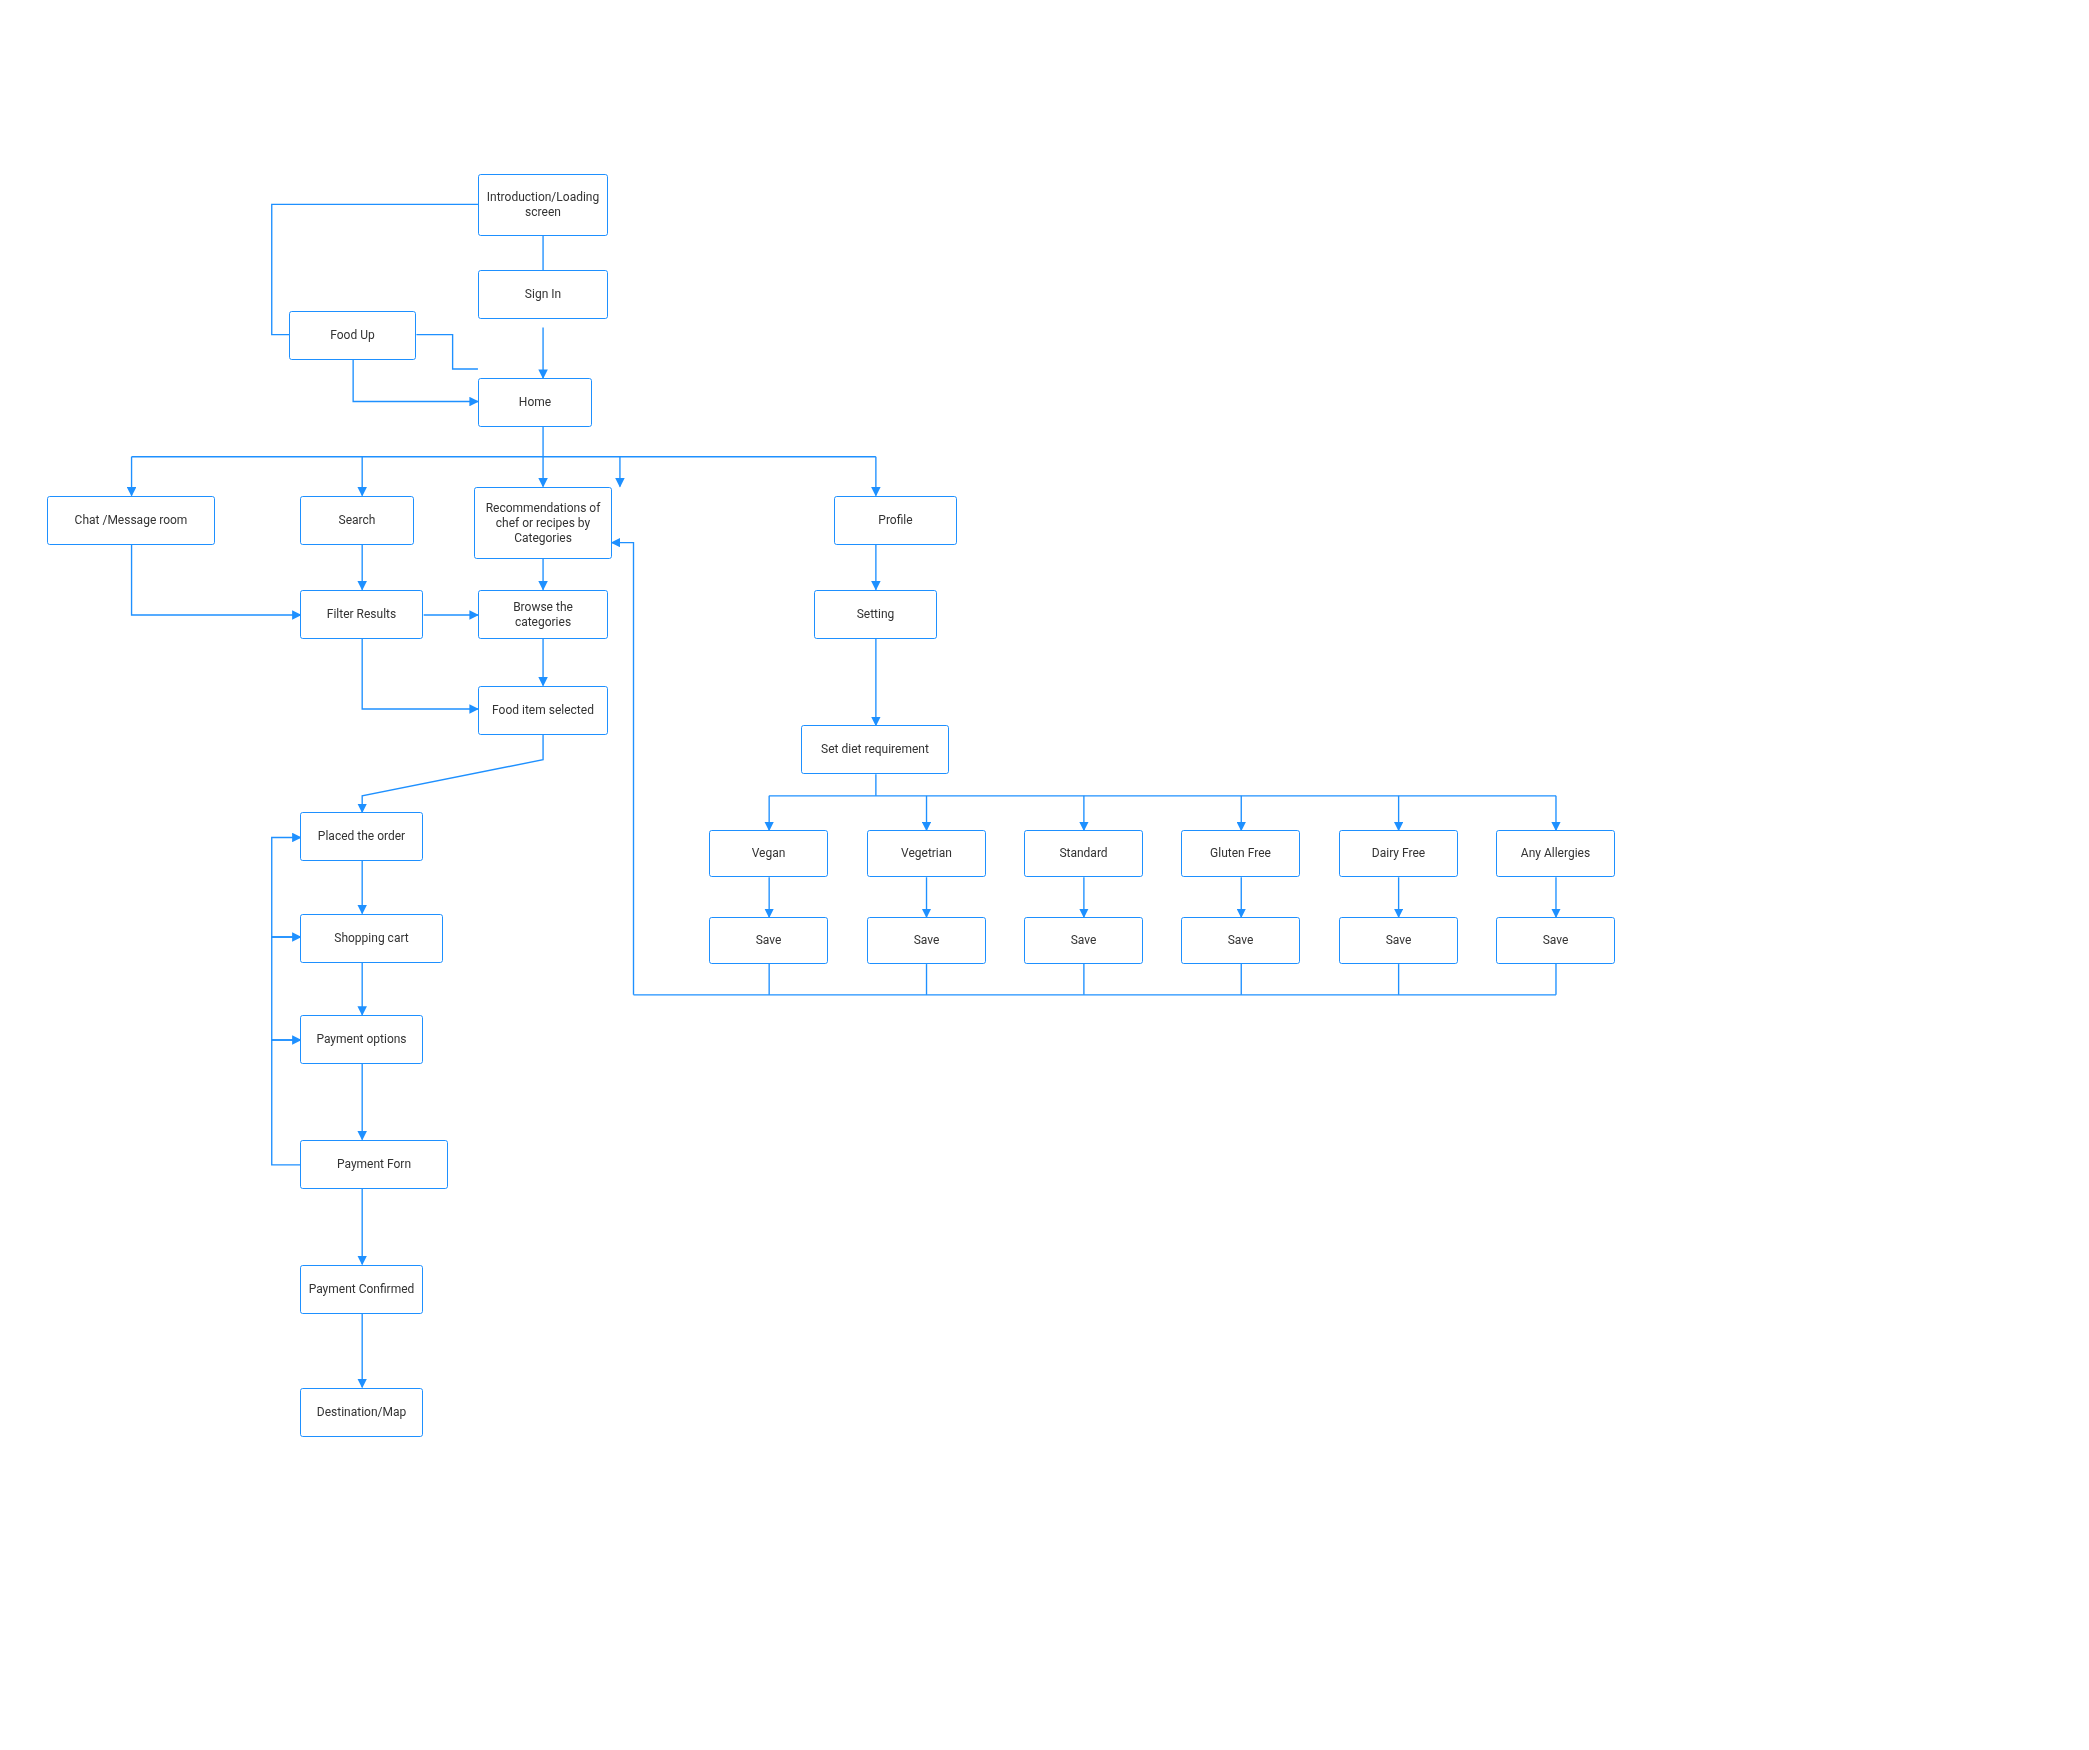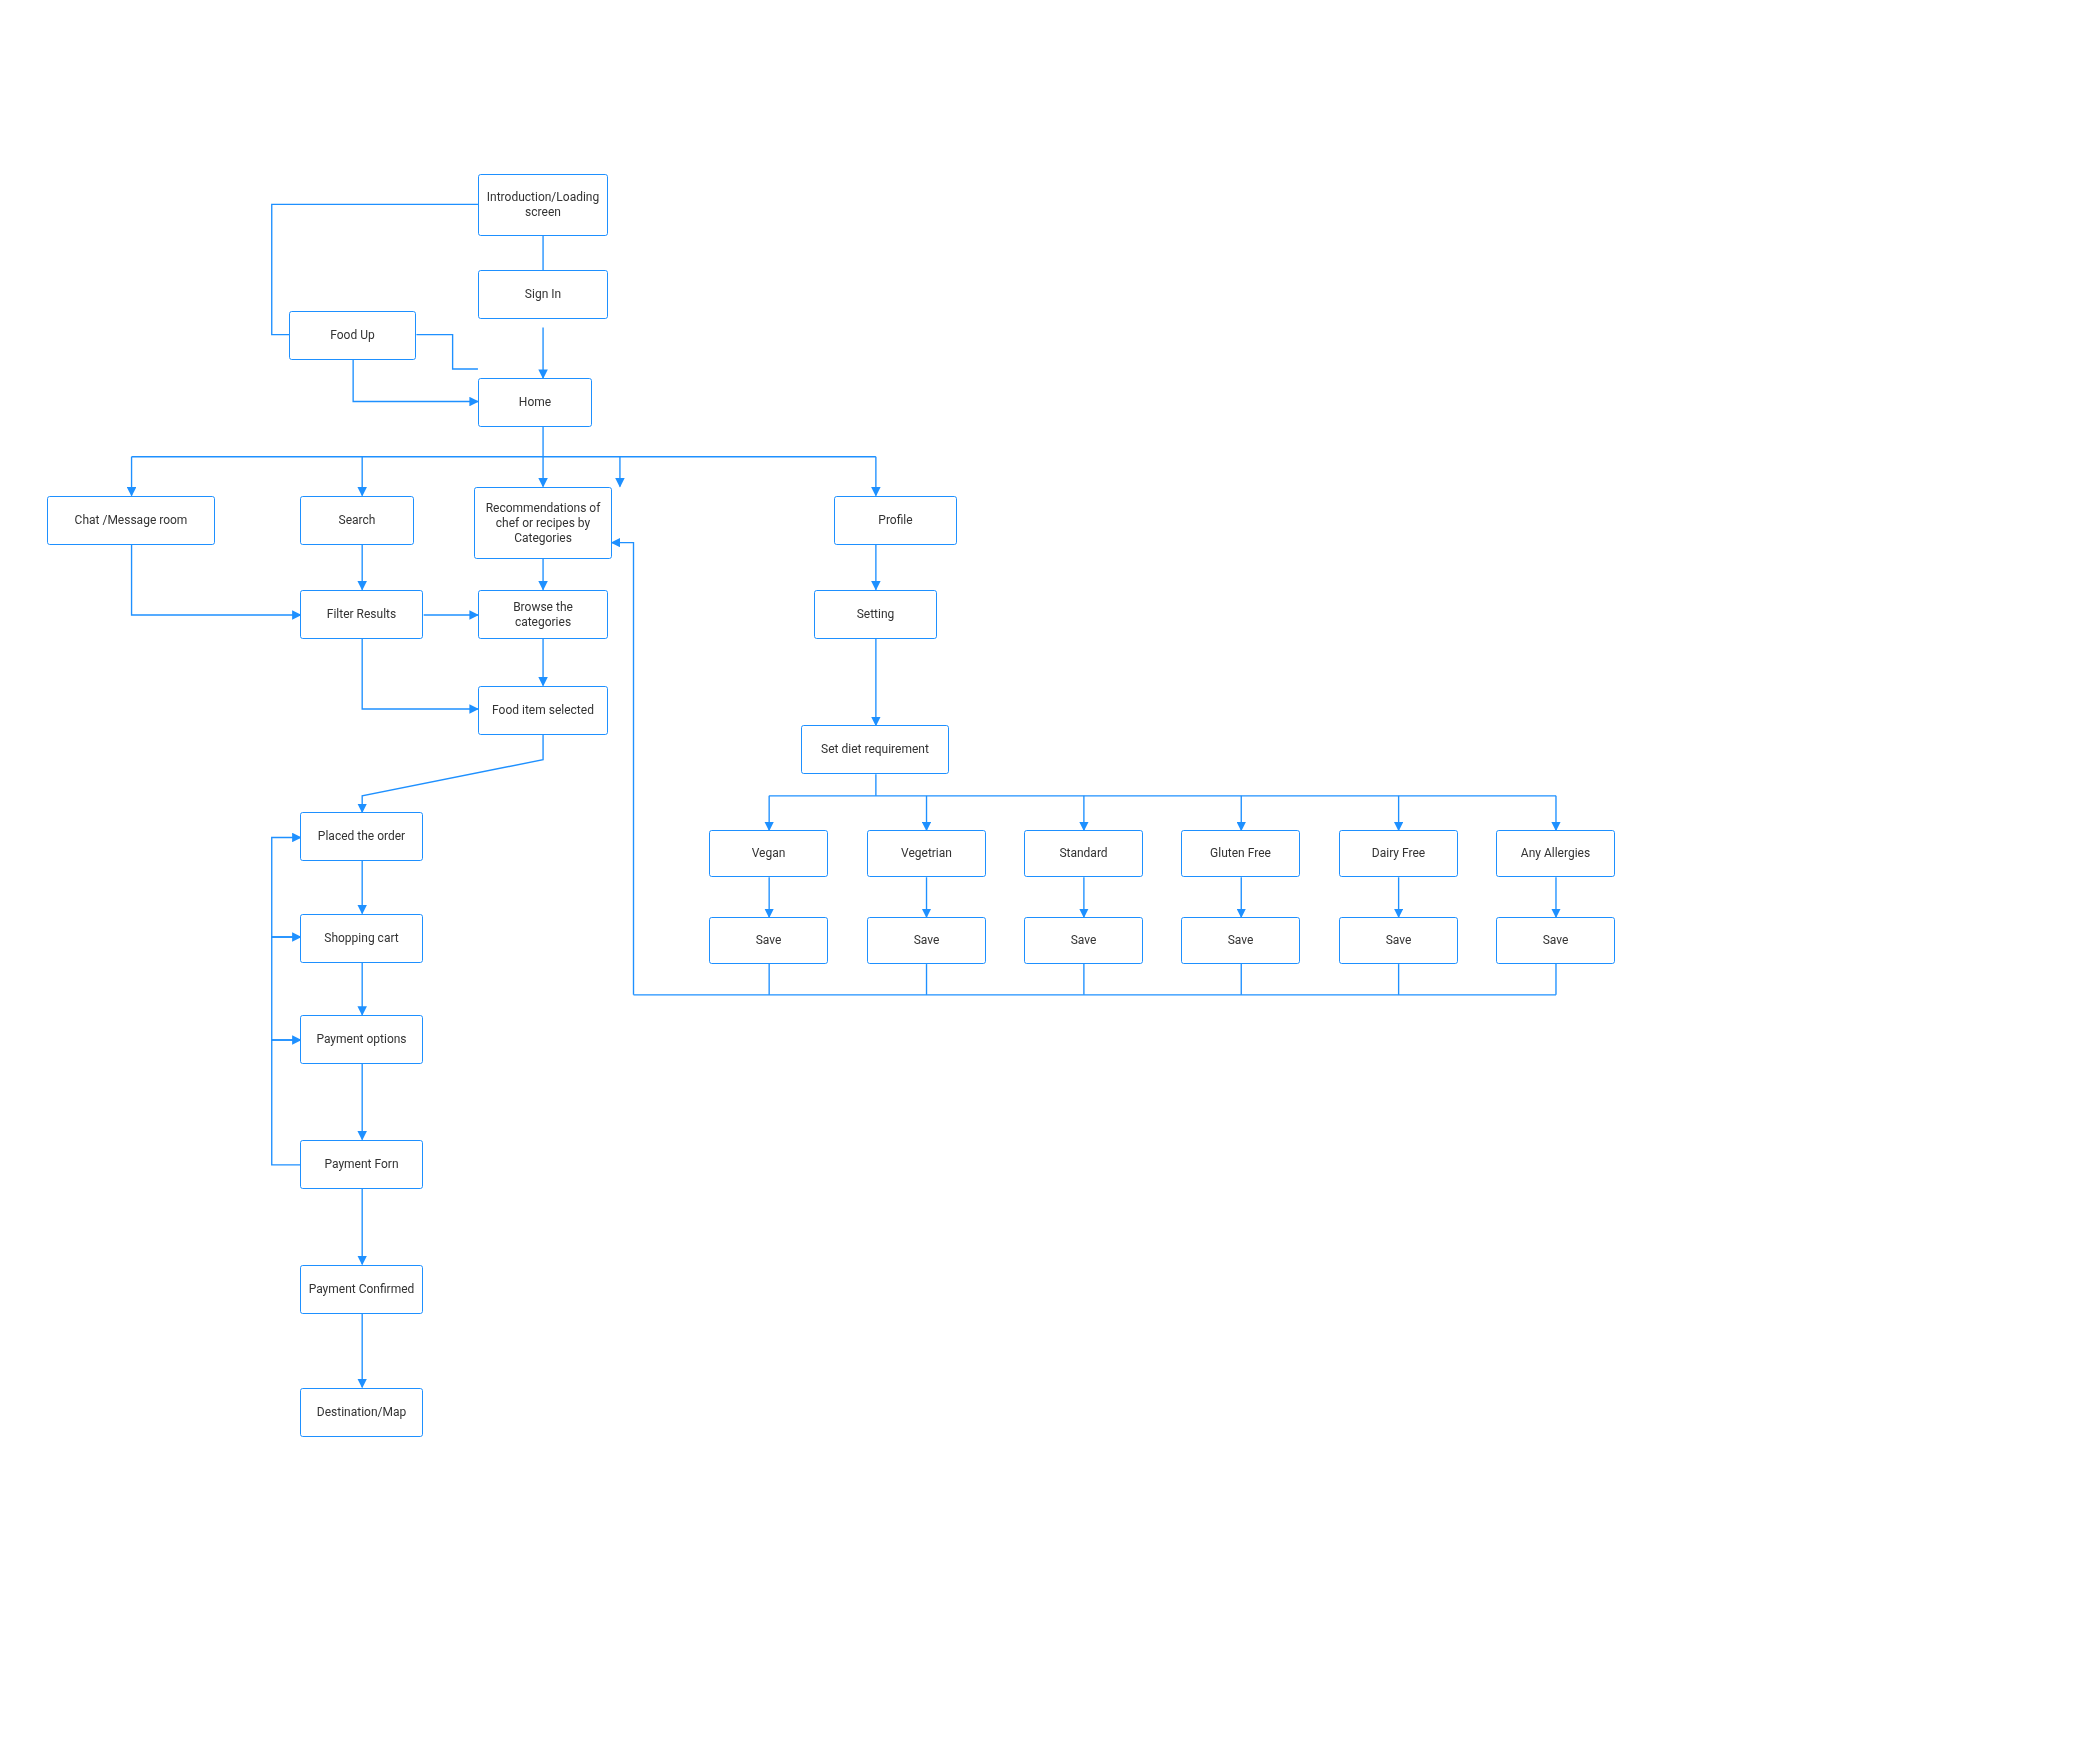--- a/index.html
+++ b/index.html
@@ -149,23 +149,23 @@
   <div class="node" style="left:474px; top:487px; width:138px; height:72px">Recommendations of chef or recipes by Categories</div>
   <div class="node" style="left:834px; top:496px; width:123px; height:49px">Profile</div>
 
   <div class="node" style="left:300px; top:590px; width:123px; height:49px">Filter Results</div>
   <div class="node" style="left:478px; top:590px; width:130px; height:49px">Browse the categories</div>
   <div class="node" style="left:814px; top:590px; width:123px; height:49px">Setting</div>
 
   <div class="node" style="left:478px; top:686px; width:130px; height:49px">Food item selected</div>
 
   <div class="node" style="left:300px; top:812px;  width:123px; height:49px">Placed the order</div>
-  <div class="node" style="left:300px; top:914px; width:123px; height:49px">Shopping cart</div>
+  <div class="node" style="left:300px; top:914px; width:143px; height:49px">Shopping cart</div>
   <div class="node" style="left:300px; top:1015px; width:123px; height:49px">Payment options</div>
-  <div class="node" style="left:300px; top:1140px; width:123px; height:49px">Payment Forn</div>
+  <div class="node" style="left:300px; top:1140px; width:148px; height:49px">Payment Forn</div>
   <div class="node" style="left:300px; top:1265px; width:123px; height:49px">Payment Confirmed</div>
   <div class="node" style="left:300px; top:1388px; width:123px; height:49px">Destination/Map</div>
 
   <div class="node" style="left:801px; top:725px; width:148px; height:49px">Set diet requirement</div>
 
   <div class="node" style="left:709px;  top:830px; width:119px; height:47px">Vegan</div>
   <div class="node" style="left:867px;  top:830px; width:119px; height:47px">Vegetrian</div>
   <div class="node" style="left:1024px; top:830px; width:119px; height:47px">Standard</div>
   <div class="node" style="left:1181px; top:830px; width:119px; height:47px">Gluten Free</div>
   <div class="node" style="left:1339px; top:830px; width:119px; height:47px">Dairy Free</div>

